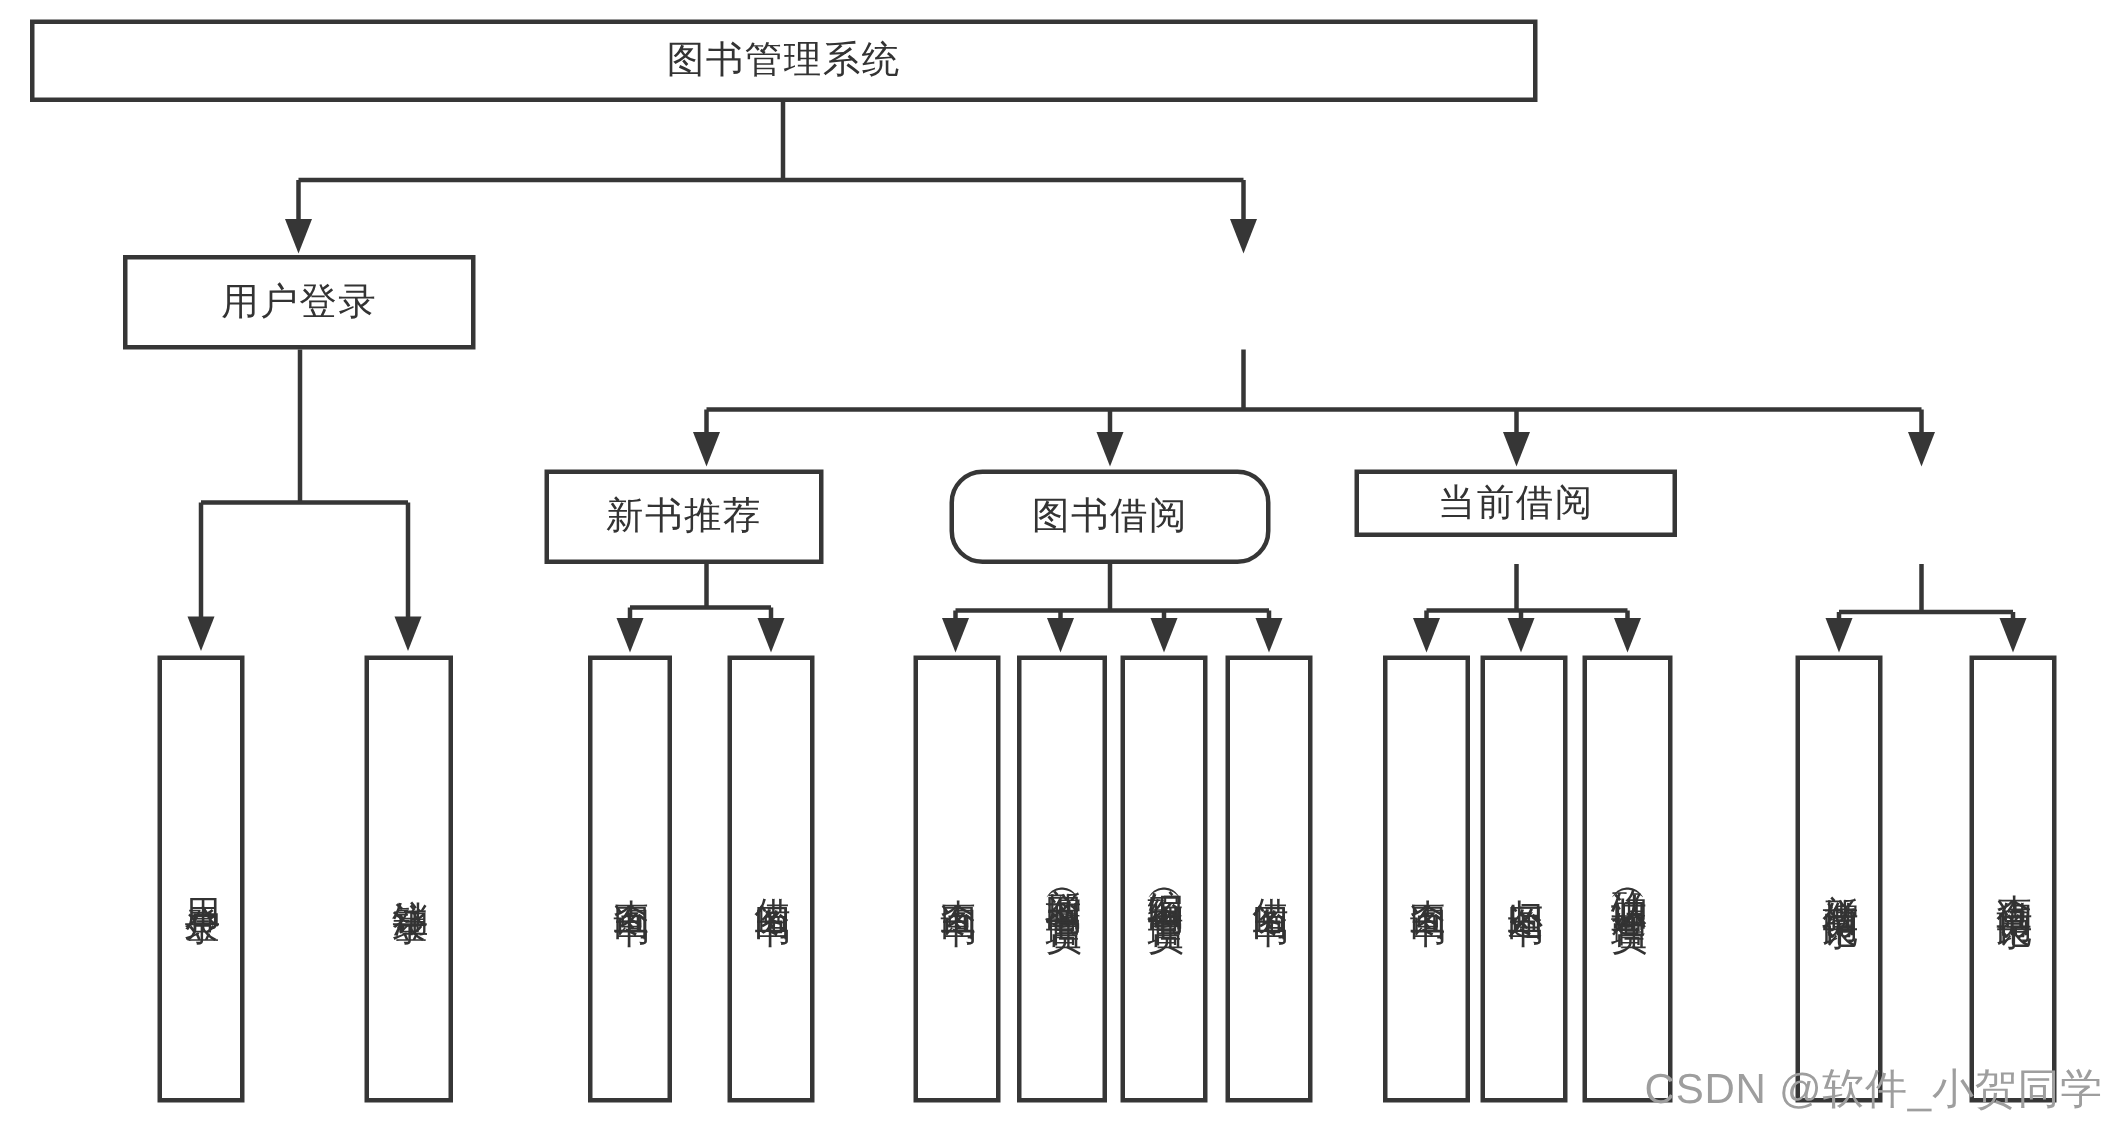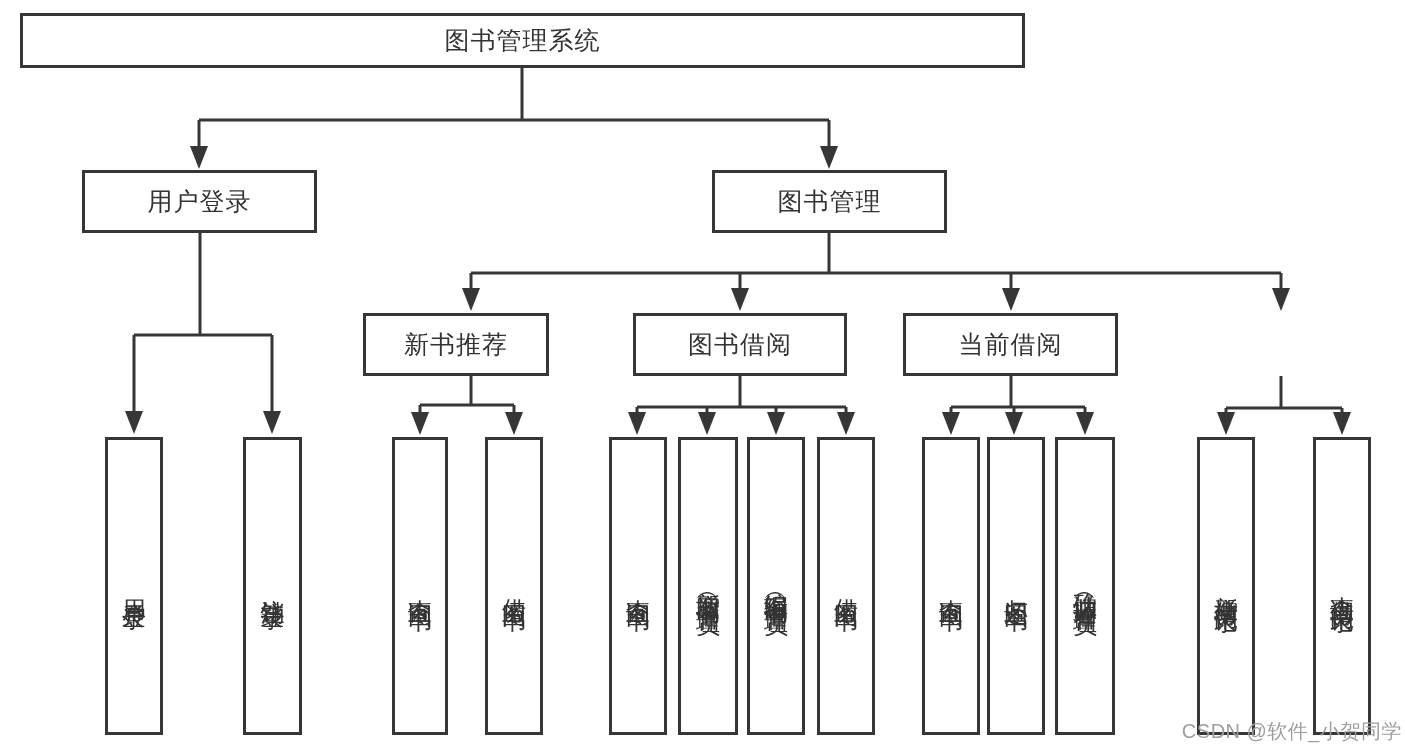--- a/index.html
+++ b/index.html
@@ -53,21 +53,21 @@
     text-orientation: mixed;
     letter-spacing: 3px;
     font-size: 24px;
     white-space: normal;
   }
   .watermark {
     position: absolute;
     right: 3px;
     bottom: 2px;
     color: var(--watermark);
-    font-size: 20px;
+    font-size: 28px;
     letter-spacing: 0.5px;
     pointer-events: none;
   }
 </style>
 </head>
 <body>
 
 <div class="canvas">
 
   <svg class="wires" viewBox="0 0 1405 747" aria-hidden="true">
@@ -129,25 +129,24 @@
     <path d="M1226,408 H1342"></path>
     <path d="M1226,408 V413"></path>
       <polygon points="1217,412 1235,412 1226,435"></polygon>
     <path d="M1342,408 V413"></path>
       <polygon points="1333,412 1351,412 1342,435"></polygon>
   </svg>
 
   <div class="node" style="left:20px; top:13px; width:1005px; height:55px;">图书管理系统</div>
 
   <div class="node" style="left:82px; top:170px; width:235px; height:63px;">用户登录</div>
-  <div class="node" style="left:712px; top:170px; width:235px; height:63px;">图书管理</div>
 
   <div class="node" style="left:363px; top:313px; width:186px; height:63px;">新书推荐</div>
-  <div class="node" style="left:633px; top:313px; width:214px; height:63px;">图书借阅</div>
-  <div class="node" style="left:903px; top:313px; width:215px; height:63px;">当前借阅</div>
+  <div class="node" style="left:633px; top:313px; width:214px; height:63px;border-radius:22px;">图书借阅</div>
+  <div class="node" style="left:903px; top:313px; width:215px; height:45px;">当前借阅</div>
 
   <div class="node leaf" style="left:105px; top:437px; width:58px; height:298px;">用户登录</div>
   <div class="node leaf" style="left:243px; top:437px; width:59px; height:298px;">注销登录</div>
 
   <div class="node leaf" style="left:392px; top:437px; width:56px; height:298px;">查询图书</div>
   <div class="node leaf" style="left:485px; top:437px; width:58px; height:298px;">借阅图书</div>
 
   <div class="node leaf" style="left:609px; top:437px; width:58px; height:298px;">查询图书</div>
   <div class="node leaf" style="left:678px; top:437px; width:60px; height:298px;">新增图书（管理员）</div>
   <div class="node leaf" style="left:747px; top:437px; width:58px; height:298px;">编辑图书（管理员）</div>

